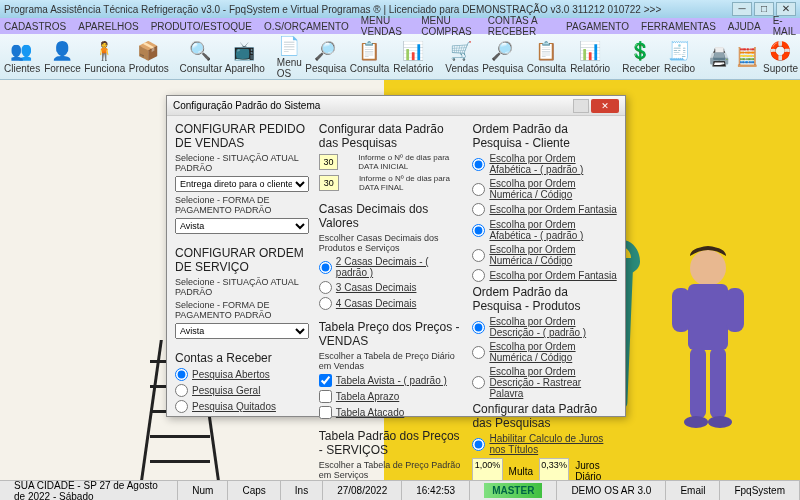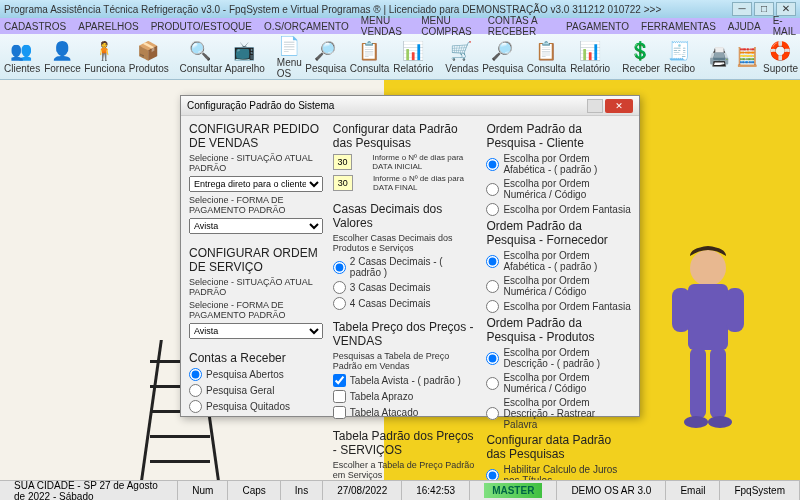--- a/index.html
+++ b/index.html
@@ -17,34 +17,34 @@
 .rbtn { display: flex; flex-direction: column; align-items: center; justify-content: center; width: 40px; height: 42px; cursor: pointer; font-size: 8px; color: #333; }
 .rbtn .ric { width: 24px; height: 24px; display: flex; align-items: center; justify-content: center; font-size: 18px; }
 .sep { width: 1px; height: 36px; background: #b0c8d4; margin: 0 2px; }
 
 .content { position: relative; height: 400px; background: linear-gradient(90deg, #f5f2ea 0%, #f5f2ea 48%, #f2d01e 48%, #f2d01e 100%); }
 .content .ladder { position: absolute; left: 150px; bottom: 0; width: 60px; height: 140px; }
 .content .ladder .rung { position: absolute; left: 0; right: 0; height: 3px; background: #222; }
 .content .person { position: absolute; right: 30px; bottom: 20px; width: 130px; height: 220px; }
 .content .wrench { position: absolute; right: 160px; bottom: 60px; width: 36px; height: 180px; }
 
-.dialog { position: absolute; left: 180px; top: 95px; width: 460px; height: 322px; background: #f0f0f0; border: 1px solid #888; box-shadow: 2px 2px 8px rgba(0,0,0,.3); }
+.dialog { position: absolute; left: 166px; top: 95px; width: 460px; height: 322px; background: #f0f0f0; border: 1px solid #888; box-shadow: 2px 2px 8px rgba(0,0,0,.3); }
 .dialog .dlg-title { height: 20px; background: linear-gradient(#fafafa,#e0e0e0); border-bottom: 1px solid #ccc; display: flex; align-items: center; padding: 0 6px; font-size: 10px; }
 .dialog .dlg-title .t { flex: 1; }
 .dialog .dlg-title .dclose { width: 28px; height: 14px; background: #d04030; color: #fff; text-align: center; line-height: 14px; font-size: 9px; cursor: pointer; border-radius: 2px; }
 .dialog .dlg-title .dico { width: 16px; height: 14px; background: #e0e0e0; border: 1px solid #bbb; margin-right: 2px; cursor: pointer; }
 .dlg-body { display: flex; padding: 6px 8px; gap: 10px; }
 .col { display: flex; flex-direction: column; gap: 3px; }
 .col1 { width: 138px; }
 .col2 { width: 148px; }
 .col3 { width: 148px; }
 .lbl { font-size: 9px; color: #333; }
 .hdr { font-size: 12px; color: #222; }
 select { width: 100%; font-size: 9px; height: 16px; }
-.radio, .check { display: flex; align-items: center; gap: 4px; font-size: 9px; color: #333; }
+.radio, .check { display: flex; align-items: center; gap: 4px; font-size: 9px; color: #333; text-decoration: underline; }
 .radio input, .check input { margin: 0; }
 .numbox { display: flex; align-items: center; gap: 20px; }
 .numbox .nb { width: 26px; height: 16px; border: 1px solid #999; background: #ffffc0; text-align: center; line-height: 14px; font-size: 9px; }
 .numbox .nl { font-size: 8px; color: #333; }
 .btnrow { display: flex; gap: 20px; margin-top: 8px; justify-content: center; }
 .dlgbtn { width: 58px; height: 22px; border: 1px solid #888; background: linear-gradient(#fafafa,#e0e0e0); display: flex; align-items: center; justify-content: center; gap: 4px; font-size: 9px; cursor: pointer; border-radius: 2px; }
 .pctrow { display: flex; gap: 6px; align-items: center; }
 .pct { width: 38px; height: 26px; background: #ffffc0; border: 1px solid #bbb; text-align: center; line-height: 12px; font-size: 9px; }
 
 .statusbar { position: absolute; bottom: 0; left: 0; right: 0; height: 20px; background: #e8e8e8; border-top: 1px solid #bbb; display: flex; align-items: center; font-size: 9px; }
@@ -241,21 +241,21 @@
       <label class="radio">
           <input type="radio" name="cd" style="">
           <span>3 Casas Decimais</span>
         </label>
       <label class="radio">
           <input type="radio" name="cd" style="">
           <span>4 Casas Decimais</span>
         </label>
       <div style="height:4px"></div>
       <div class="hdr">Tabela Preço dos Preços - VENDAS</div>
-      <div class="lbl">Pesquisas a Tabela de Preço Padrão em Vendas</div>
+      <div class="lbl">Escolher a Tabela de Preço Diário em Vendas</div>
       <label class="check">
           <input type="checkbox" checked="" style="">
           <span>Tabela Avista - ( padrão )</span>
         </label>
       <label class="check">
           <input type="checkbox" style="">
           <span>Tabela Aprazo</span>
         </label>
       <label class="check">
           <input type="checkbox" style="">
@@ -285,21 +285,20 @@
           <span>Escolha por Ordem Afabética - ( padrão )</span>
         </label>
       <label class="radio">
           <input type="radio" name="oc" style="">
           <span>Escolha por Ordem Numérica / Código</span>
         </label>
       <label class="radio">
           <input type="radio" name="oc" style="">
           <span>Escolha por Ordem Fantasia</span>
         </label>
-      <div class="hdr">Ordem Padrão da Pesquisa - Fornecedor</div>
       <label class="radio">
           <input type="radio" name="of" checked="" style="">
           <span>Escolha por Ordem Afabética - ( padrão )</span>
         </label>
       <label class="radio">
           <input type="radio" name="of" style="">
           <span>Escolha por Ordem Numérica / Código</span>
         </label>
       <label class="radio">
           <input type="radio" name="of" style="">

